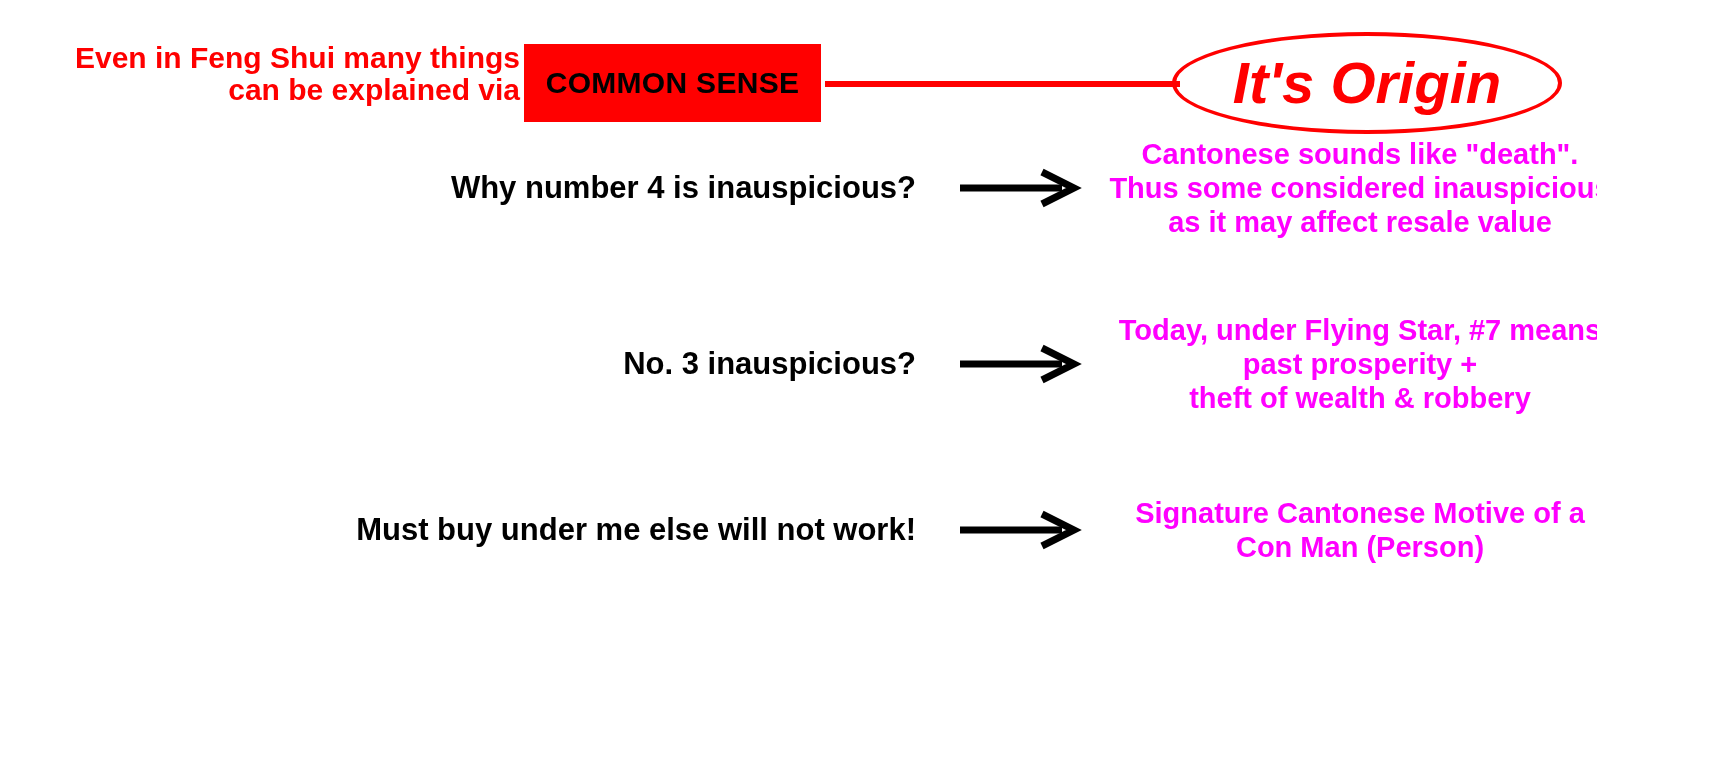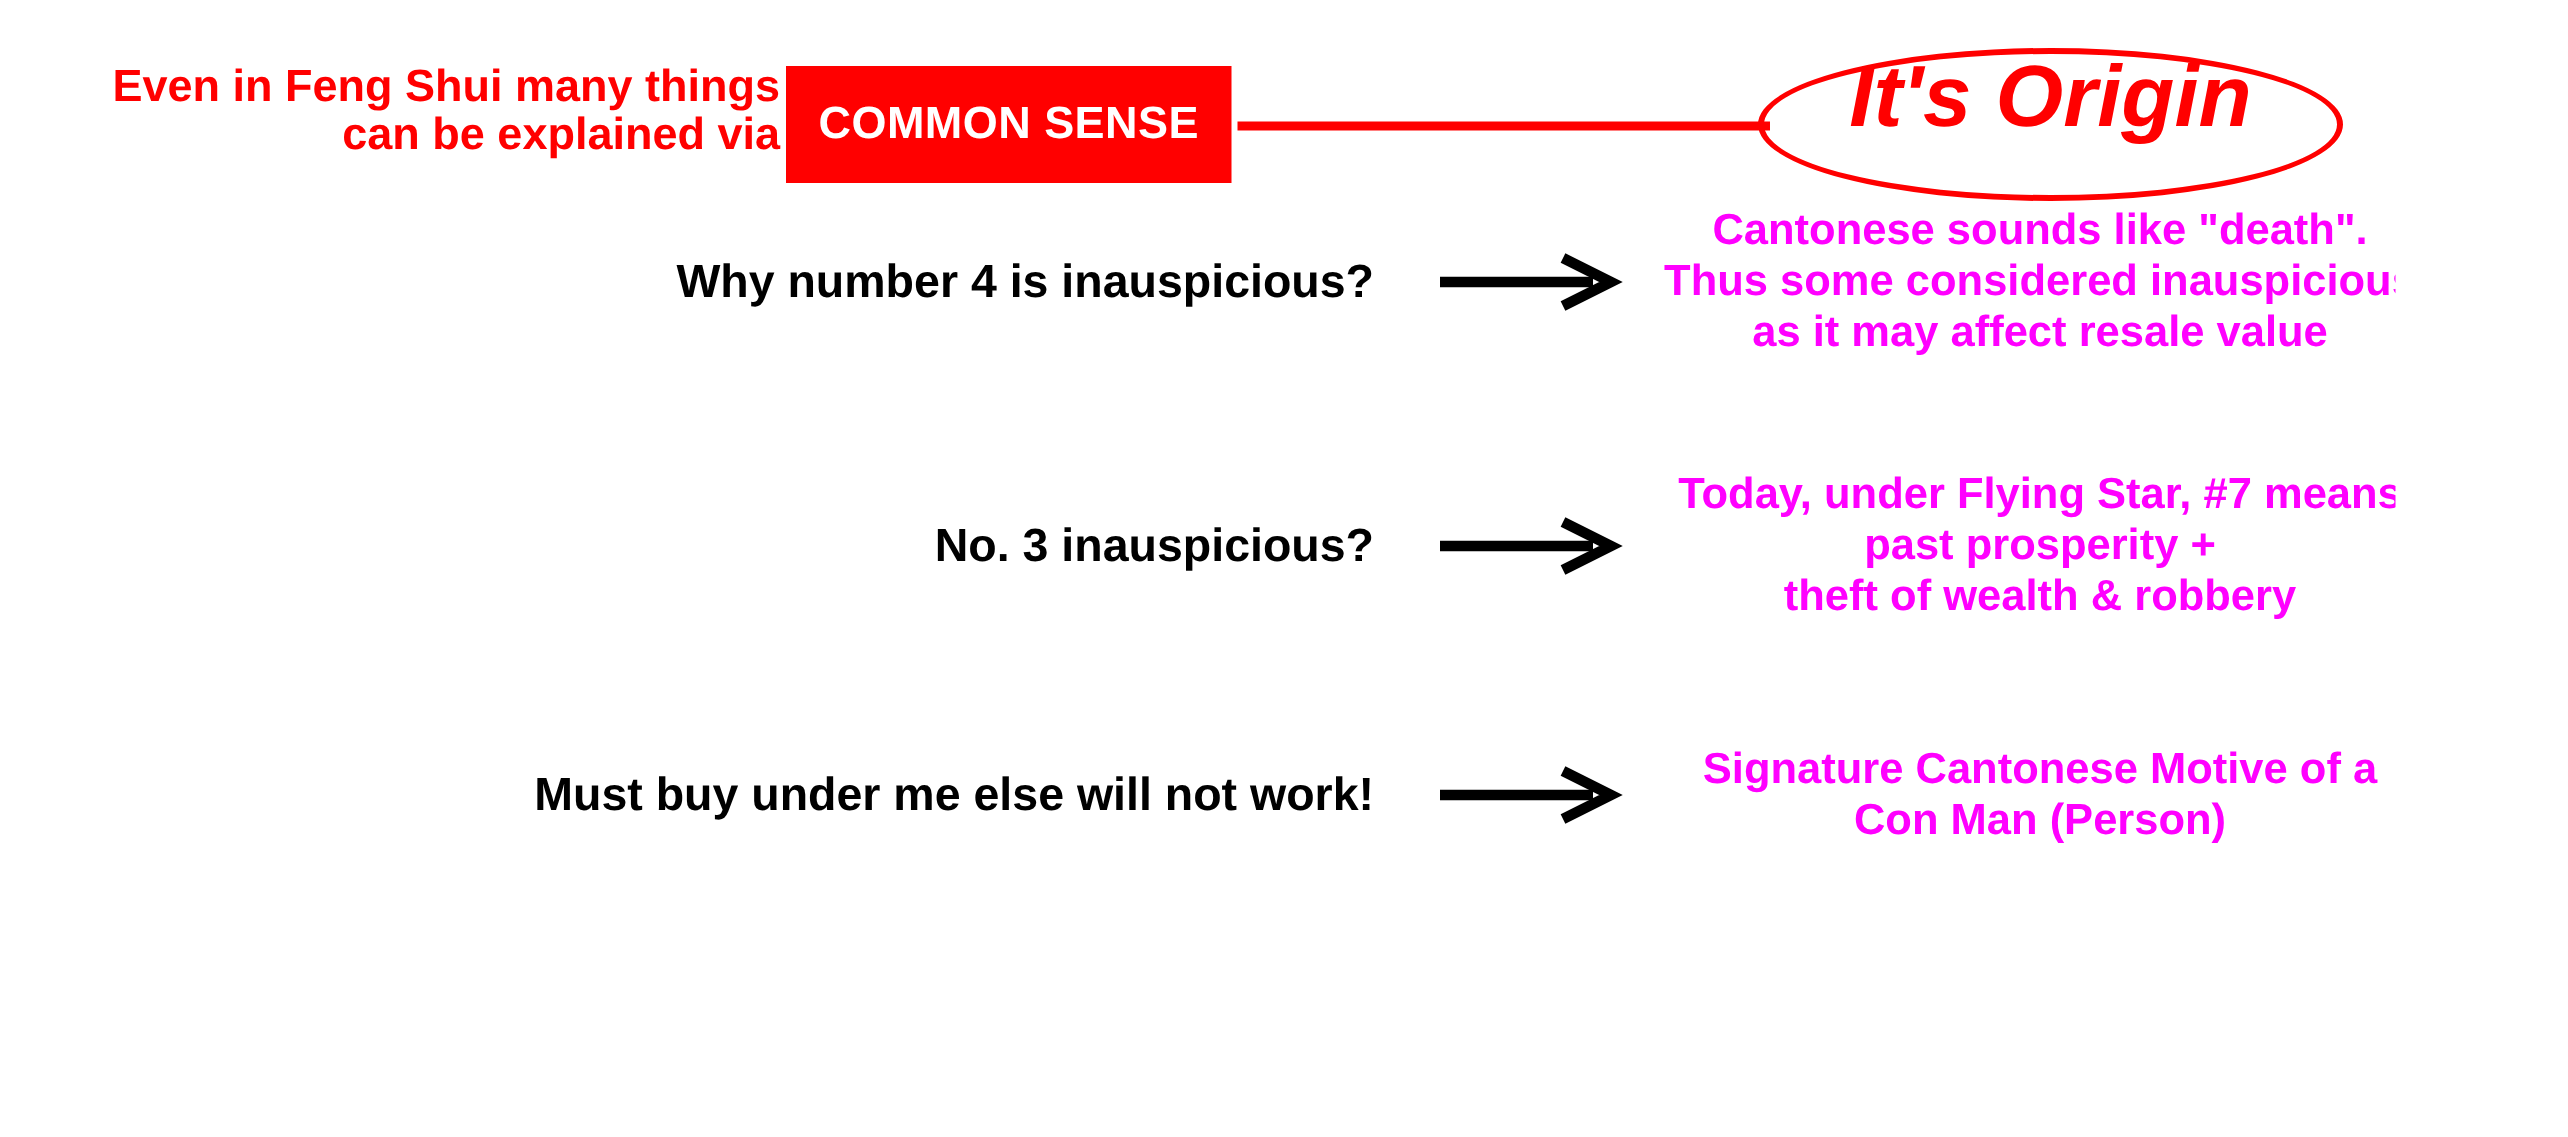--- a/index.html
+++ b/index.html
@@ -37,21 +37,21 @@
     left: 524px;
     top: 44px;
     width: 297px;
     height: 78px;
     background: #ff0000;
     display: flex;
     align-items: center;
     justify-content: center;
   }
   .common-sense-box .cs-label {
-    color: #ffffff;
+    color: #000000;
     font-weight: bold;
     font-size: 30px;
     letter-spacing: 0.3px;
     white-space: nowrap;
   }
   .connector-line {
     position: absolute;
     left: 825px;
     top: 81px;
     width: 355px;
@@ -61,21 +61,21 @@
   .origin-ellipse {
     position: absolute;
     left: 1172px;
     top: 32px;
     width: 390px;
     height: 102px;
     border: 4px solid #ff0000;
     border-radius: 50%;
     box-sizing: border-box;
     display: flex;
-    align-items: flex-start;
+    align-items: center;
     justify-content: center;
     background: transparent;
   }
   .origin-ellipse .origin-label {
     color: #ff0000;
     font-weight: bold;
     font-style: italic;
     font-size: 58px;
     line-height: 1;
     white-space: nowrap;

